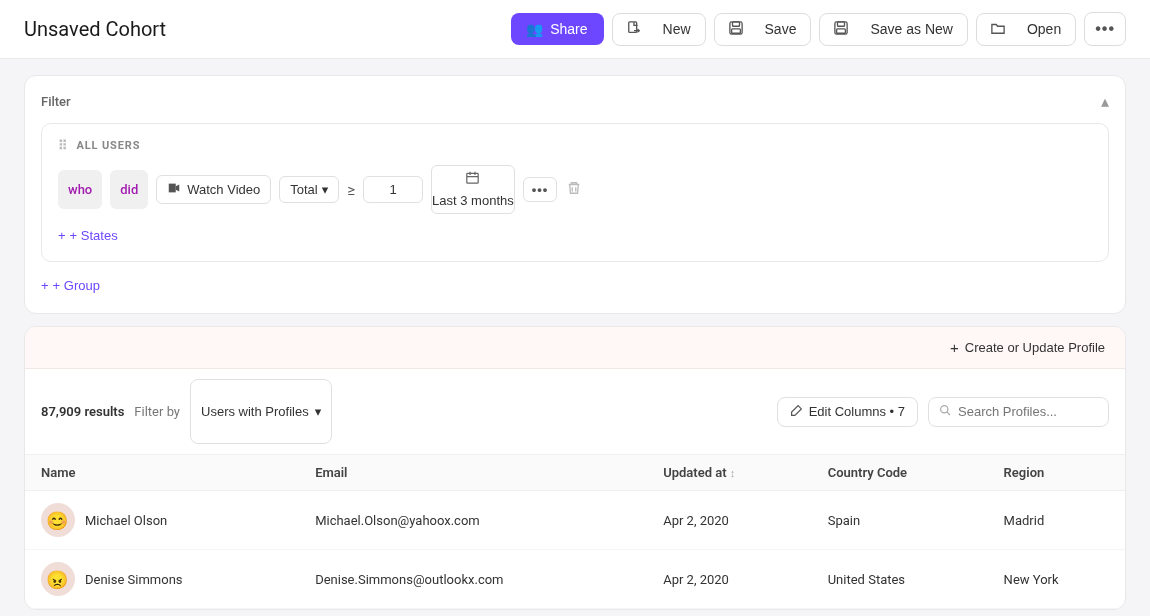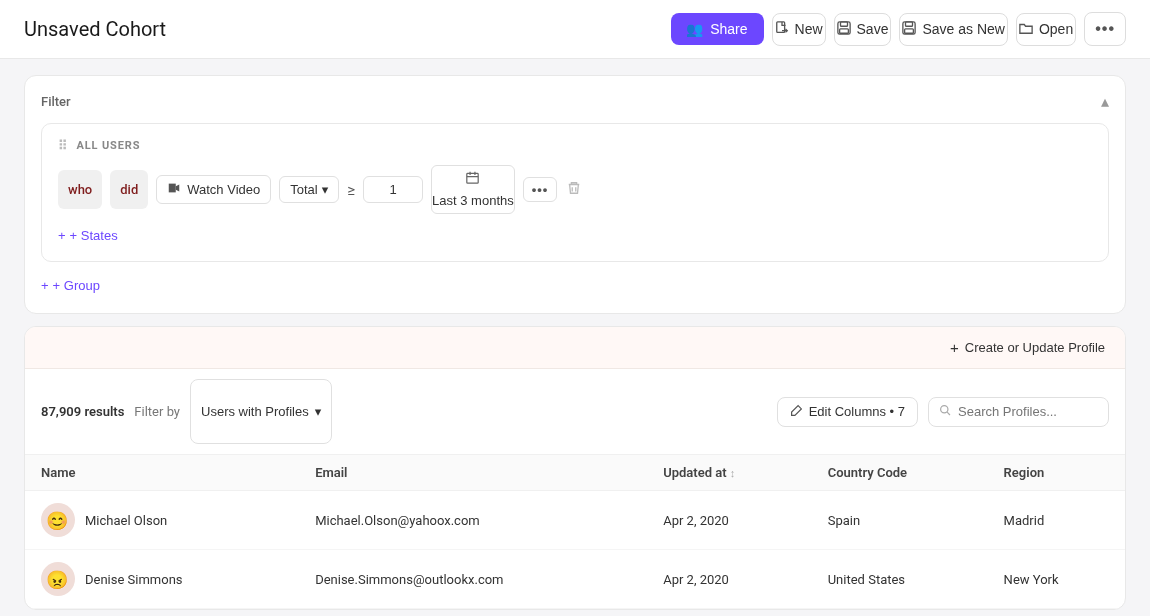--- a/index.html
+++ b/index.html
@@ -41,27 +41,27 @@
       cursor: pointer;
       display: flex;
       align-items: center;
       gap: 6px;
     }
     .btn-outline {
       background: #fff;
       color: #333;
       border: 1px solid #ddd;
       border-radius: 8px;
-      padding: 7px 2px;
+      padding: 7px 14px;
       font-size: 14px;
       font-weight: 500;
       cursor: pointer;
       display: flex;
       align-items: center;
-      gap: 6px;
+      gap: 22px;
     }
     .btn-more {
       background: #fff;
       border: 1px solid #ddd;
       border-radius: 8px;
       padding: 7px 10px;
       cursor: pointer;
       display: flex;
       align-items: center;
       color: #555;
@@ -126,21 +126,21 @@
       display: flex;
       align-items: center;
       gap: 8px;
       flex-wrap: wrap;
     }
     .filter-tag {
       background: #f0f0f0;
       border-radius: 6px;
       padding: 12px 10px;
       font-size: 13px;
-      color: #7f1d1d;
+      color: #a21caf;
       font-weight: 500;
     }
     .filter-tag-event {
       background: #fff;
       border: 1px solid #e0e0e0;
       border-radius: 6px;
       padding: 5px 10px;
       font-size: 13px;
       color: #333;
       cursor: pointer;

